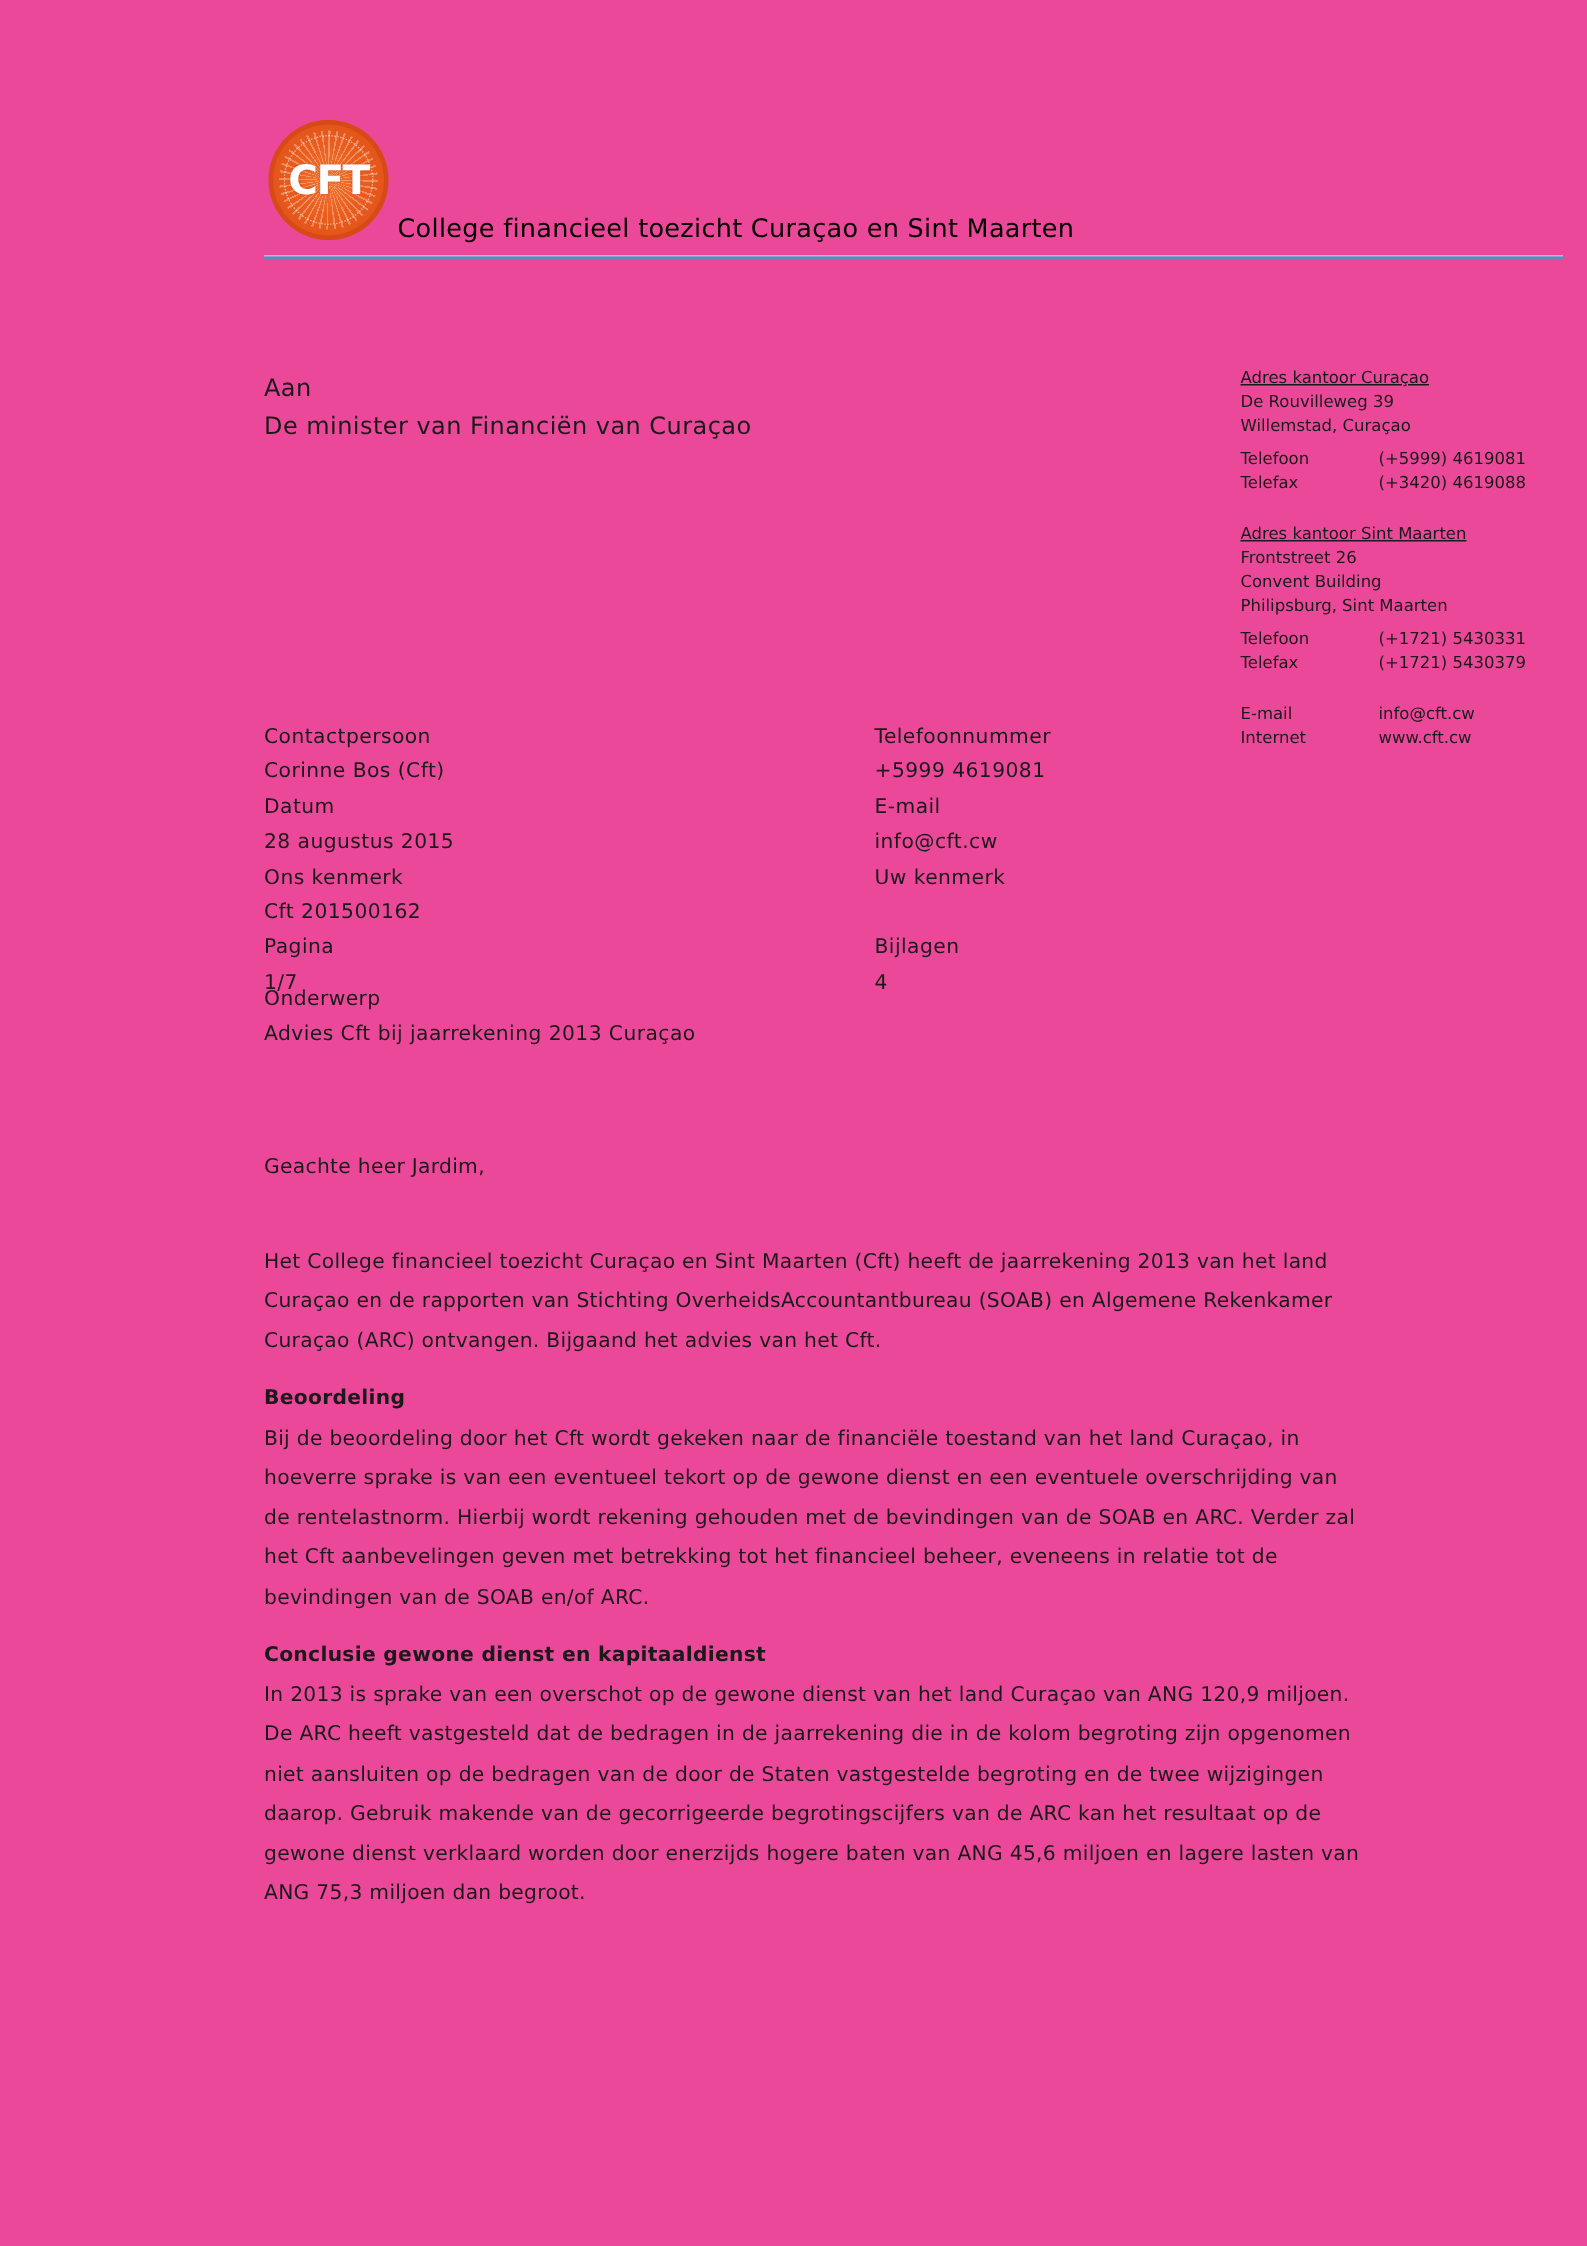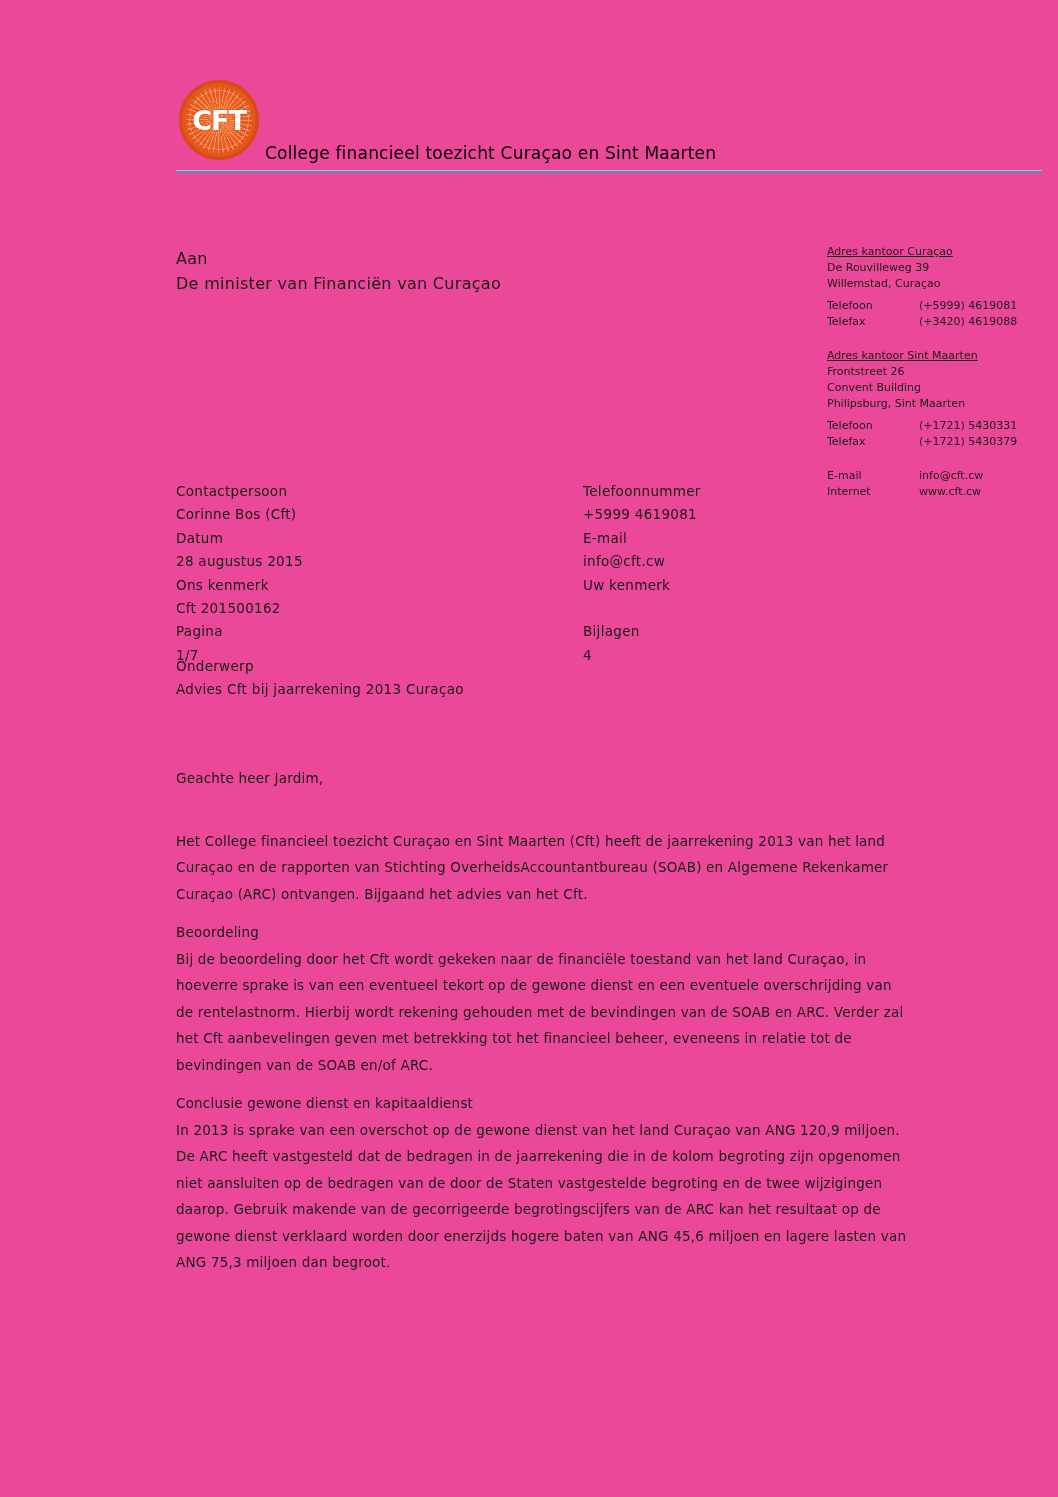--- a/index.html
+++ b/index.html
@@ -134,21 +134,21 @@
     width: 737px;
     font-size: 13.5px;
     line-height: 26.5px;
     letter-spacing: 0.2px;
   }
   .salutation { margin-bottom: 36px; }
   .intro-par { margin-bottom: 0; }
   .section { margin-top: 12px; }
   .section h3 {
     font-size: 13.5px;
-    font-weight: normal;
+    font-weight: bold;
     line-height: 26.5px;
     letter-spacing: 0.2px;
   }
 </style>
 </head>
 <body>
 
 <div class="page">
 
   <div class="logo">

